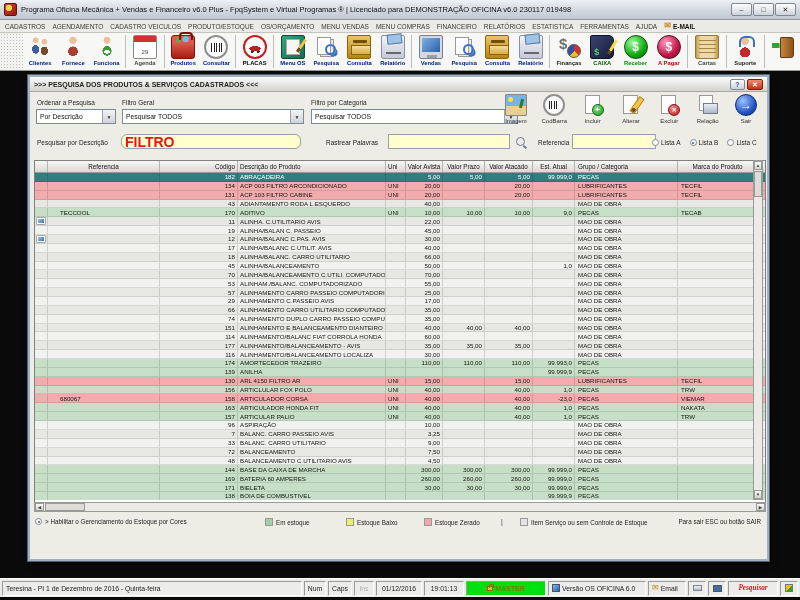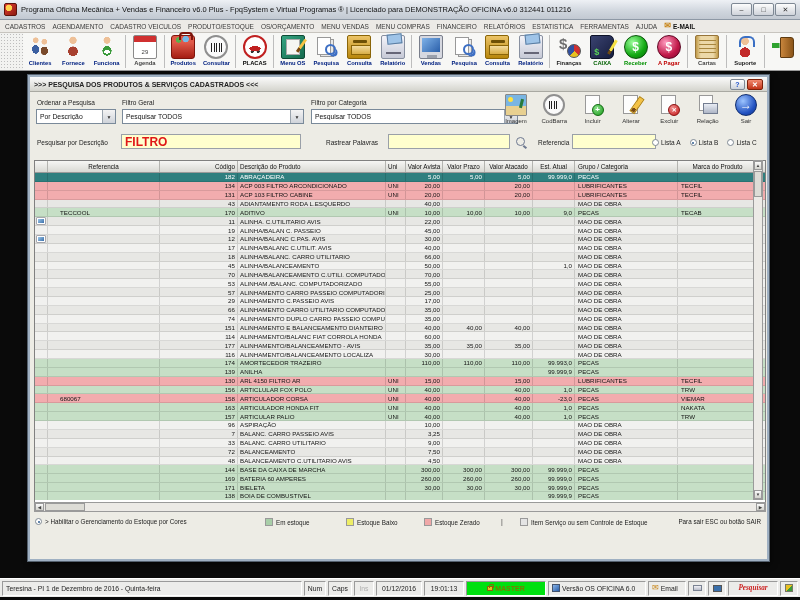--- a/index.html
+++ b/index.html
@@ -110,21 +110,21 @@
   .pw-close { width:16px; height:11px; background:linear-gradient(#f28a70,#c23418); border:1px solid #7e2008; border-radius:2px;
     color:#fff; font-size:7px; font-weight:bold; text-align:center; line-height:10px; }
 
   .flabel { position:absolute; font-size:6.5px; color:#222; white-space:nowrap; }
   .combo { position:absolute; height:15px; background:#fff; border:1px solid #7a8a9a; display:flex; align-items:center; }
   .combo .cval { flex:1; font-size:6.8px; color:#111; padding-left:3px; white-space:nowrap; overflow:hidden; }
   .combo .carrow { width:13px; height:13px; margin:0 0px; background:linear-gradient(#f4f4f4,#cfd3da); border-left:1px solid #9aa4ae;
     font-size:5px; color:#333; display:flex; align-items:center; justify-content:center; }
   .yin { position:absolute; height:15px; background:#ffffce; border:1px solid #9aa0a8; font-size:7px; padding:0 3px;
     font-family:"Liberation Sans", sans-serif; color:#222; }
-  .yin.red { color:#e01818; font-weight:bold; font-size:12px; }
+  .yin.red { color:#e01818; font-weight:bold; font-size:14px;border-radius:6px; }
   .mag-icon { position:absolute; width:9px; height:9px; border:1.6px solid #6d7890; border-radius:50%; }
   .mag-icon::after { content:""; position:absolute; right:-3px; bottom:-3px; width:4px; height:1.6px; background:#6d7890; transform:rotate(40deg); }
 
   .actions { position:absolute; left:468px; top:17px; width:266px; display:flex; justify-content:space-between; }
   .abtn { display:flex; flex-direction:column; align-items:center; width:36px; }
   .aicon { position:relative; width:22px; height:22px; }
   .abtn .alabel { font-size:6px; color:#333; margin-top:2px; white-space:nowrap; }
   .image-icon { background:linear-gradient(#79b5e2 0 55%, #e8d090 55%); border:1px solid #888; border-radius:1px; }
   .image-icon::before { content:""; position:absolute; left:2px; top:2px; width:5px; height:5px; border-radius:50%; background:#ffe23d; }
   .image-icon::after { content:""; position:absolute; right:3px; top:4px; width:3px; height:9px; background:#2a7a3a; transform:rotate(14deg); }
@@ -207,21 +207,21 @@
   .sp-brand { width:50px; justify-content:center; }
   .sp-brand span { color:#cc2020; font-weight:bold; font-size:7.2px; font-family:"Liberation Serif", serif; font-style:italic; }
 </style>
 </head>
 <body>
 
 <div id="app">
 
   <div class="titlebar">
     <div class="app-icon"></div>
-    <span class="title-text">Programa Oficina Mecânica + Vendas e Financeiro v6.0 Plus - FpqSystem e Virtual Programas ® | Licenciado para  DEMONSTRAÇÃO OFICINA v6.0 312441 011216</span>
+    <span class="title-text">Programa Oficina Mecânica + Vendas e Financeiro v6.0 Plus - FpqSystem e Virtual Programas ® | Licenciado para  DEMONSTRAÇÃO OFICINA v6.0 230117 019498</span>
     <div class="win-controls">
       <div class="wc">–</div>
       <div class="wc">□</div>
       <div class="wc">✕</div>
     </div>
   </div>
 
   <div class="menubar" id="menubar">
       <span class="menu-item">
         <span>CADASTROS</span>

